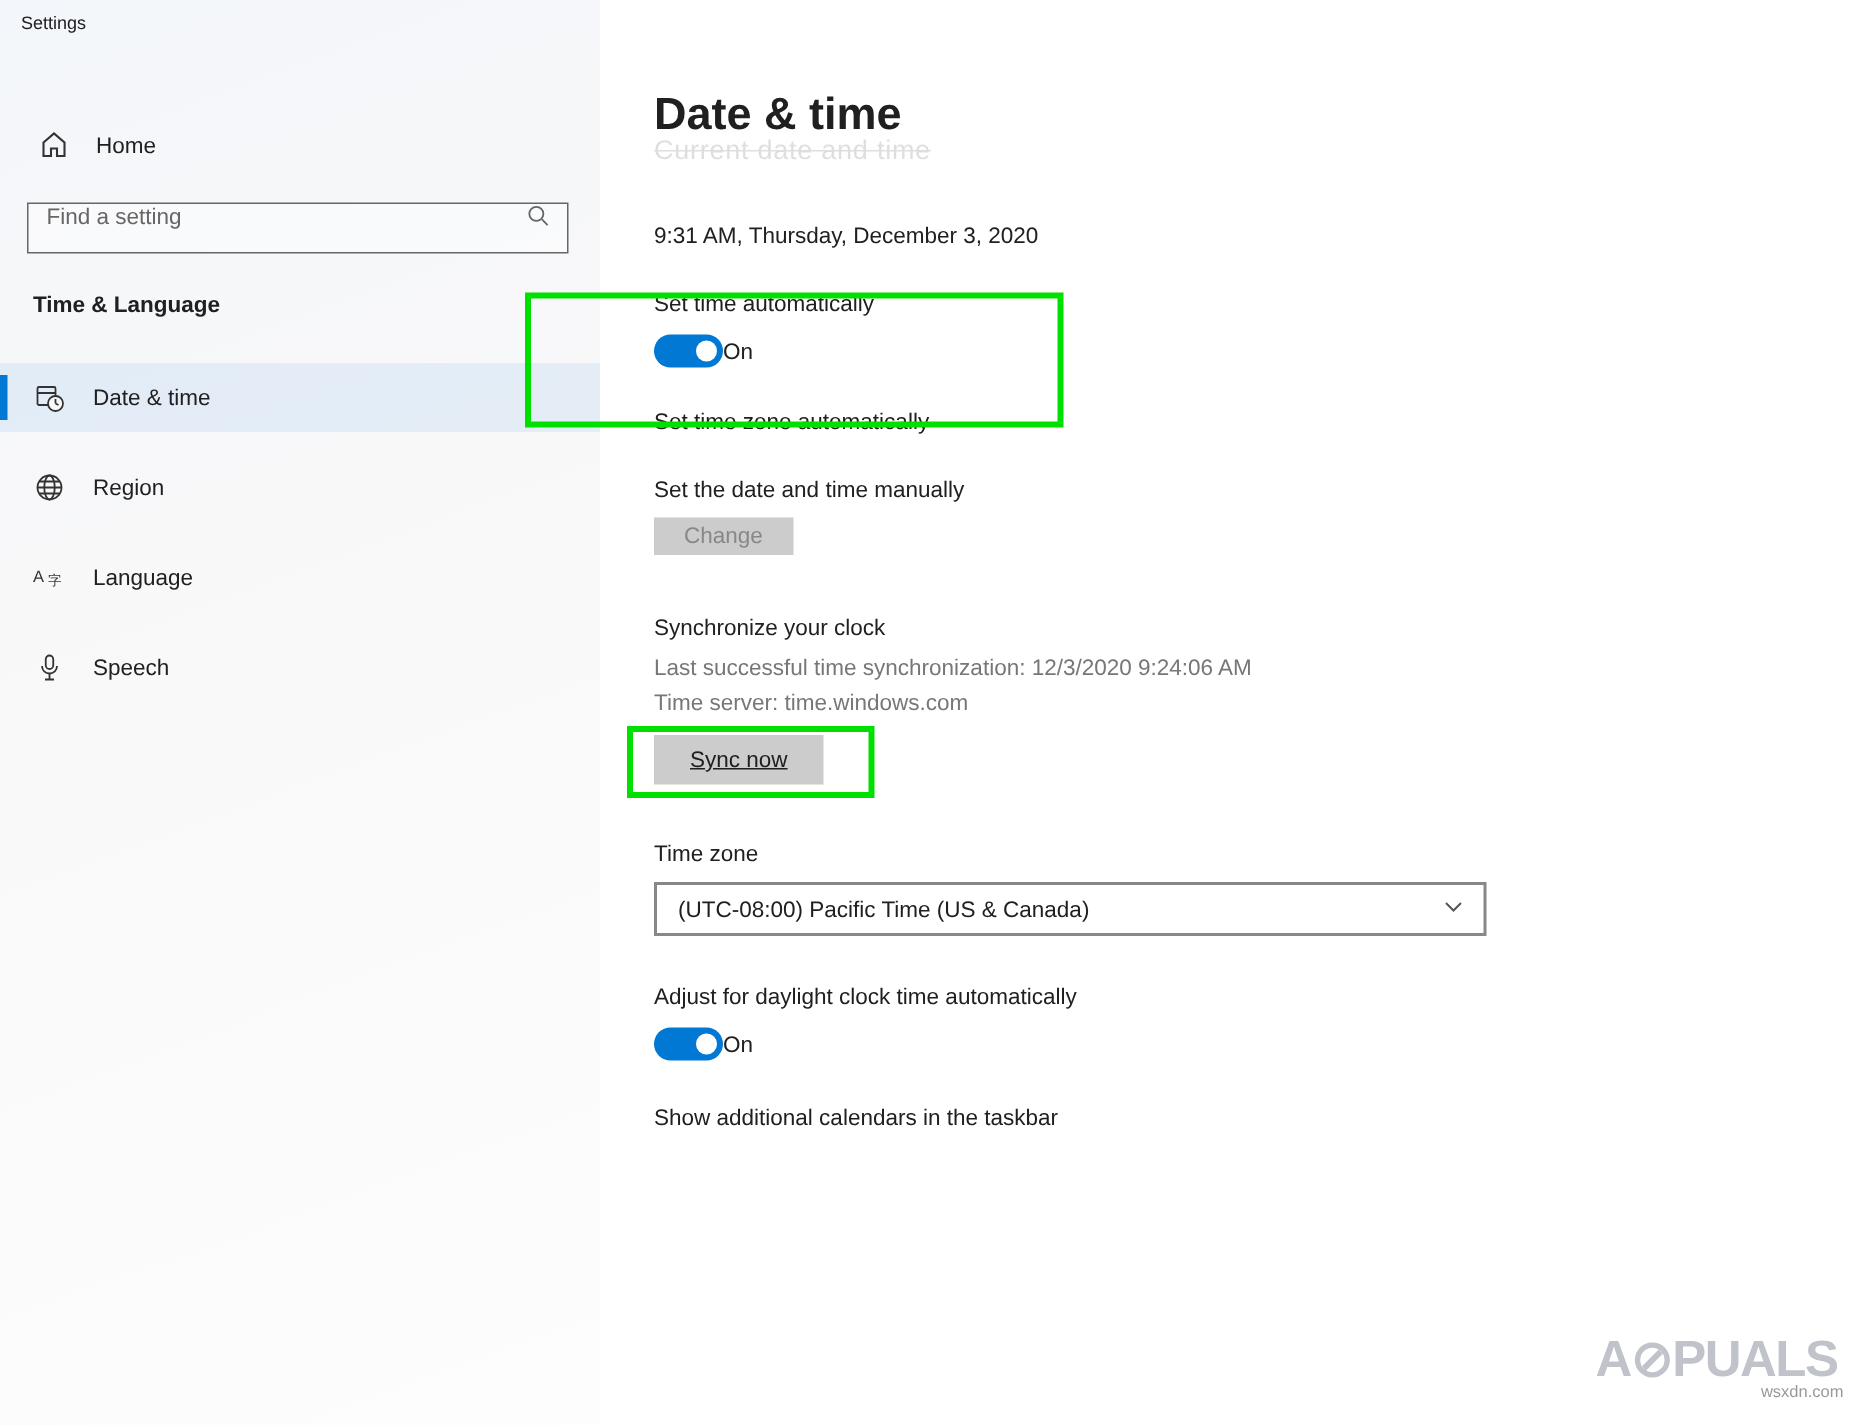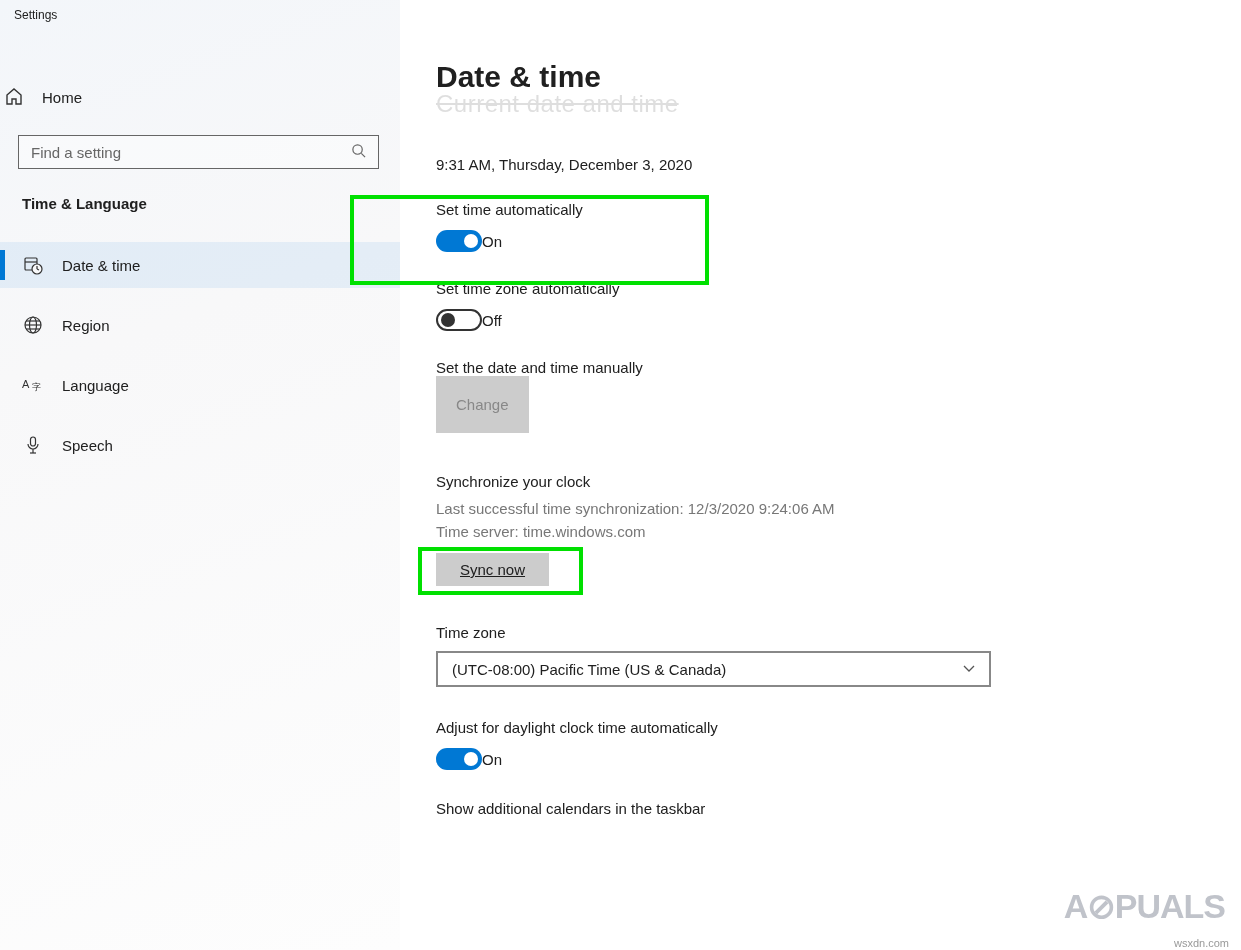--- a/index.html
+++ b/index.html
@@ -25,21 +25,21 @@
     }
     .window-title {
       font-size: 12px;
       font-weight: 400;
       padding: 8px 0 0 14px;
       color: #202020;
     }
     .home-row {
       display: flex;
       align-items: center;
-      padding: 0 4px;
+      padding: 0 26px;
       margin-top: 55px;
       height: 40px;
       cursor: pointer;
     }
     .home-icon {
       width: 20px;
       height: 20px;
       margin-right: 18px;
       display: flex;
       align-items: center;
@@ -49,21 +49,21 @@
       font-size: 15px;
       color: #202020;
     }
     .search-box {
       margin: 18px 22px 0 18px;
       width: 361px;
       height: 34px;
       border: 1px solid #666;
       background: rgba(255,255,255,0.4);
       display: flex;
-      align-items: center;
+      align-items: flex-start;
       padding: 0 12px;
       gap: 28px;
     }
     .search-input {
       flex: 1;
       border: none;
       background: transparent;
       font-size: 15px;
       color: #666;
       outline: none;
@@ -125,21 +125,21 @@
       padding: 60px 20px 20px 36px;
       position: relative;
     }
     .page-title {
       font-size: 30px;
       font-weight: 600;
       color: #202020;
       margin-bottom: 4px;
     }
     .cutoff-text {
-      font-size: 24px;
+      font-size: 18px;
       color: #202020;
       text-decoration: line-through;
       opacity: 0.14;
       position: relative;
       top: -8px;
       letter-spacing: 0.5px;
     }
     .datetime-text {
       font-size: 15px;
       color: #202020;
@@ -192,23 +192,23 @@
     .toggle-text {
       font-size: 15px;
       color: #202020;
     }
     .btn {
       display: inline-block;
       background: #cccccc;
       color: #202020;
       border: none;
       font-size: 15px;
-      padding: 20px 20px;
+      padding: 4px 20px;
       cursor: pointer;
-      margin-top: 0;
+      margin-top: 10px;
     }
     .btn.disabled {
       color: #888;
       cursor: default;
     }
     .sync-section {
       margin-top: 40px;
     }
     .sync-title {
       font-size: 15px;
@@ -251,21 +251,21 @@
       right: 16px;
       bottom: 24px;
       font-size: 34px;
       font-weight: 700;
       color: rgba(70, 80, 100, 0.34);
       letter-spacing: -1px;
     }
     .watermark-url {
       position: absolute;
       right: 12px;
-      bottom: 1px;
+      bottom: 16px;
       font-size: 11px;
       color: #999;
     }
   </style>
 </head>
 <body>
 
 <div class="sidebar">
   <div class="window-title">Settings</div>
 
@@ -354,26 +354,20 @@
     <div class="toggle-row">
       <div class="toggle on">
           <div class="knob"></div>
         </div>
       <span class="toggle-text">On</span>
     </div>
   </div>
 
   <div class="setting-group">
     <div class="setting-label">Set time zone automatically</div>
-    <div class="toggle-row">
-      <div class="toggle off">
-          <div class="knob"></div>
-        </div>
-      <span class="toggle-text">Off</span>
-    </div>
   </div>
 
   <div class="setting-group">
     <div class="setting-label">Set the date and time manually</div>
     <button class="btn disabled">Change</button>
   </div>
 
   <div class="sync-section">
     <div class="sync-title">Synchronize your clock</div>
     <div class="sync-info">Last successful time synchronization: 12/3/2020 9:24:06 AM</div>

